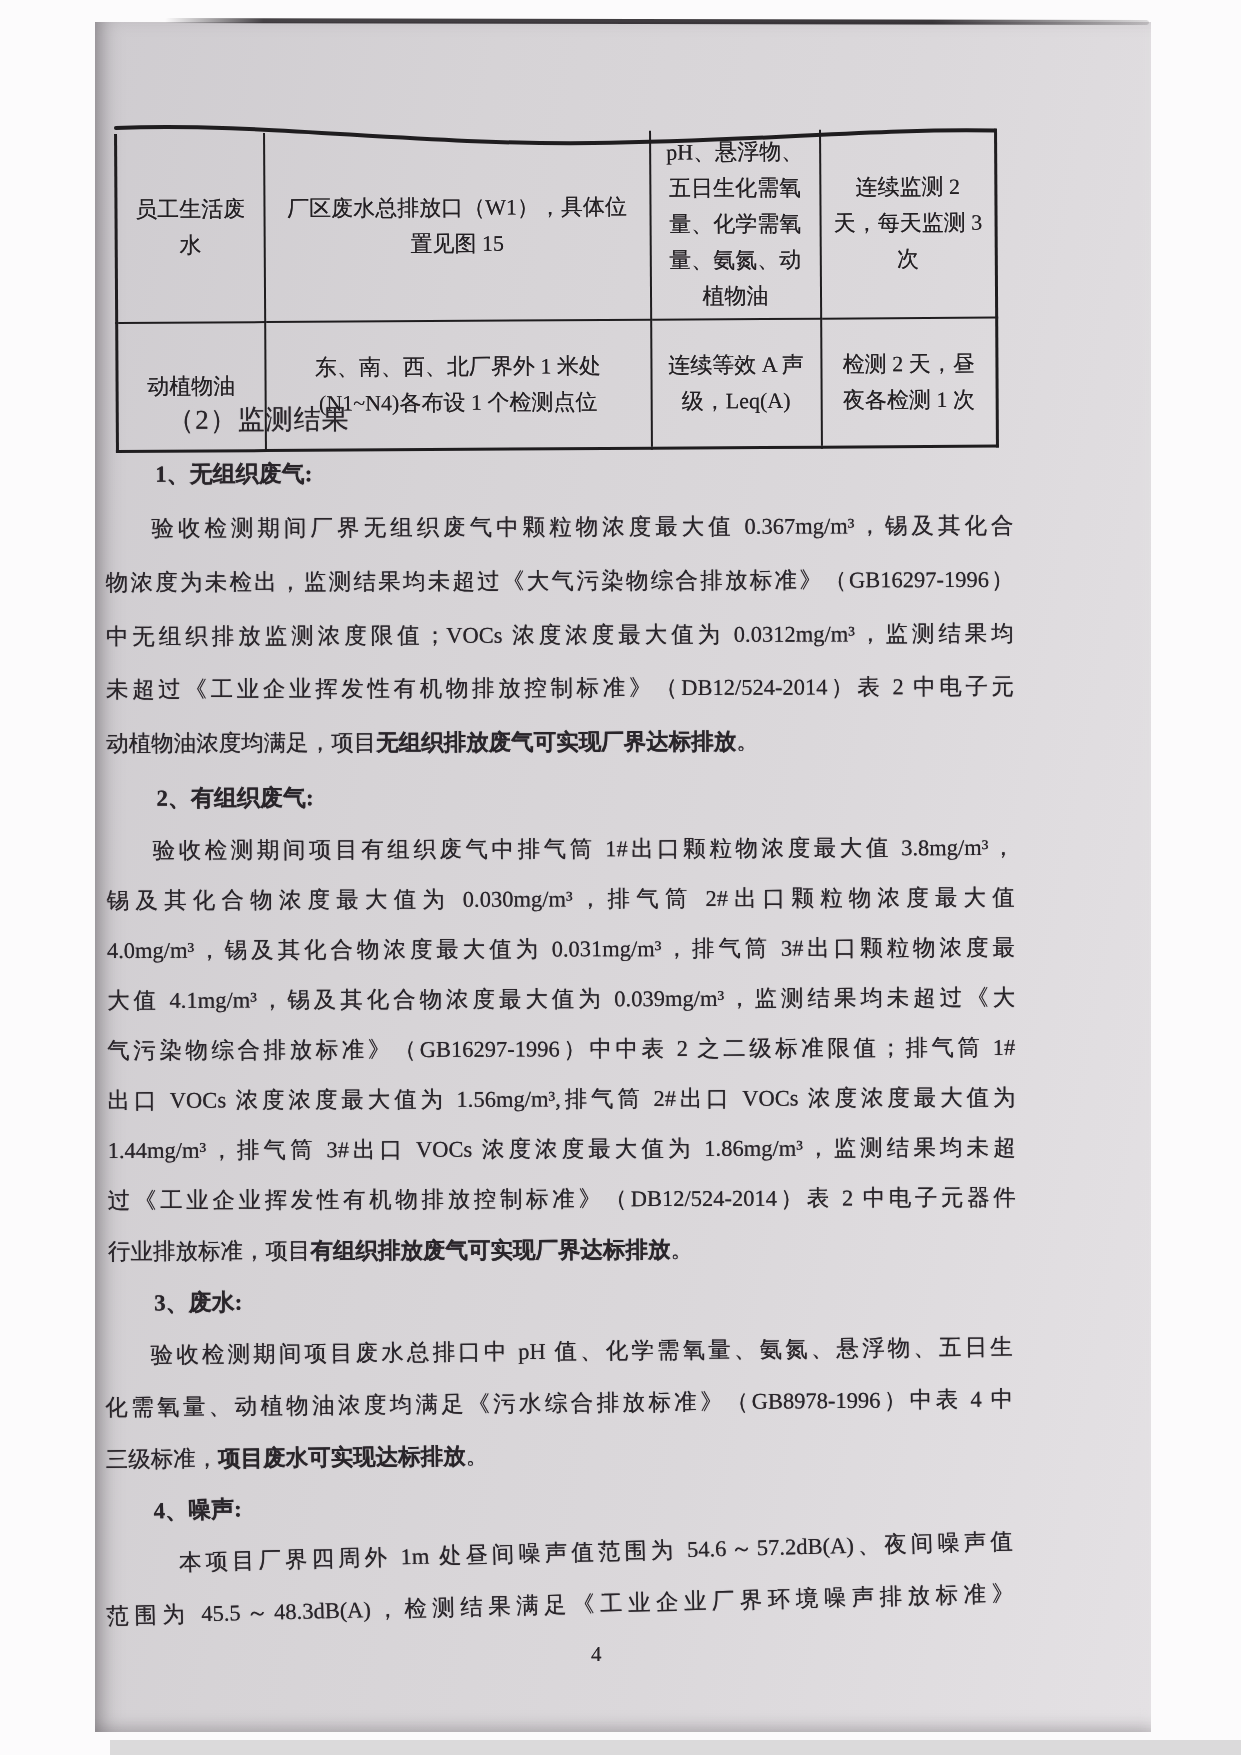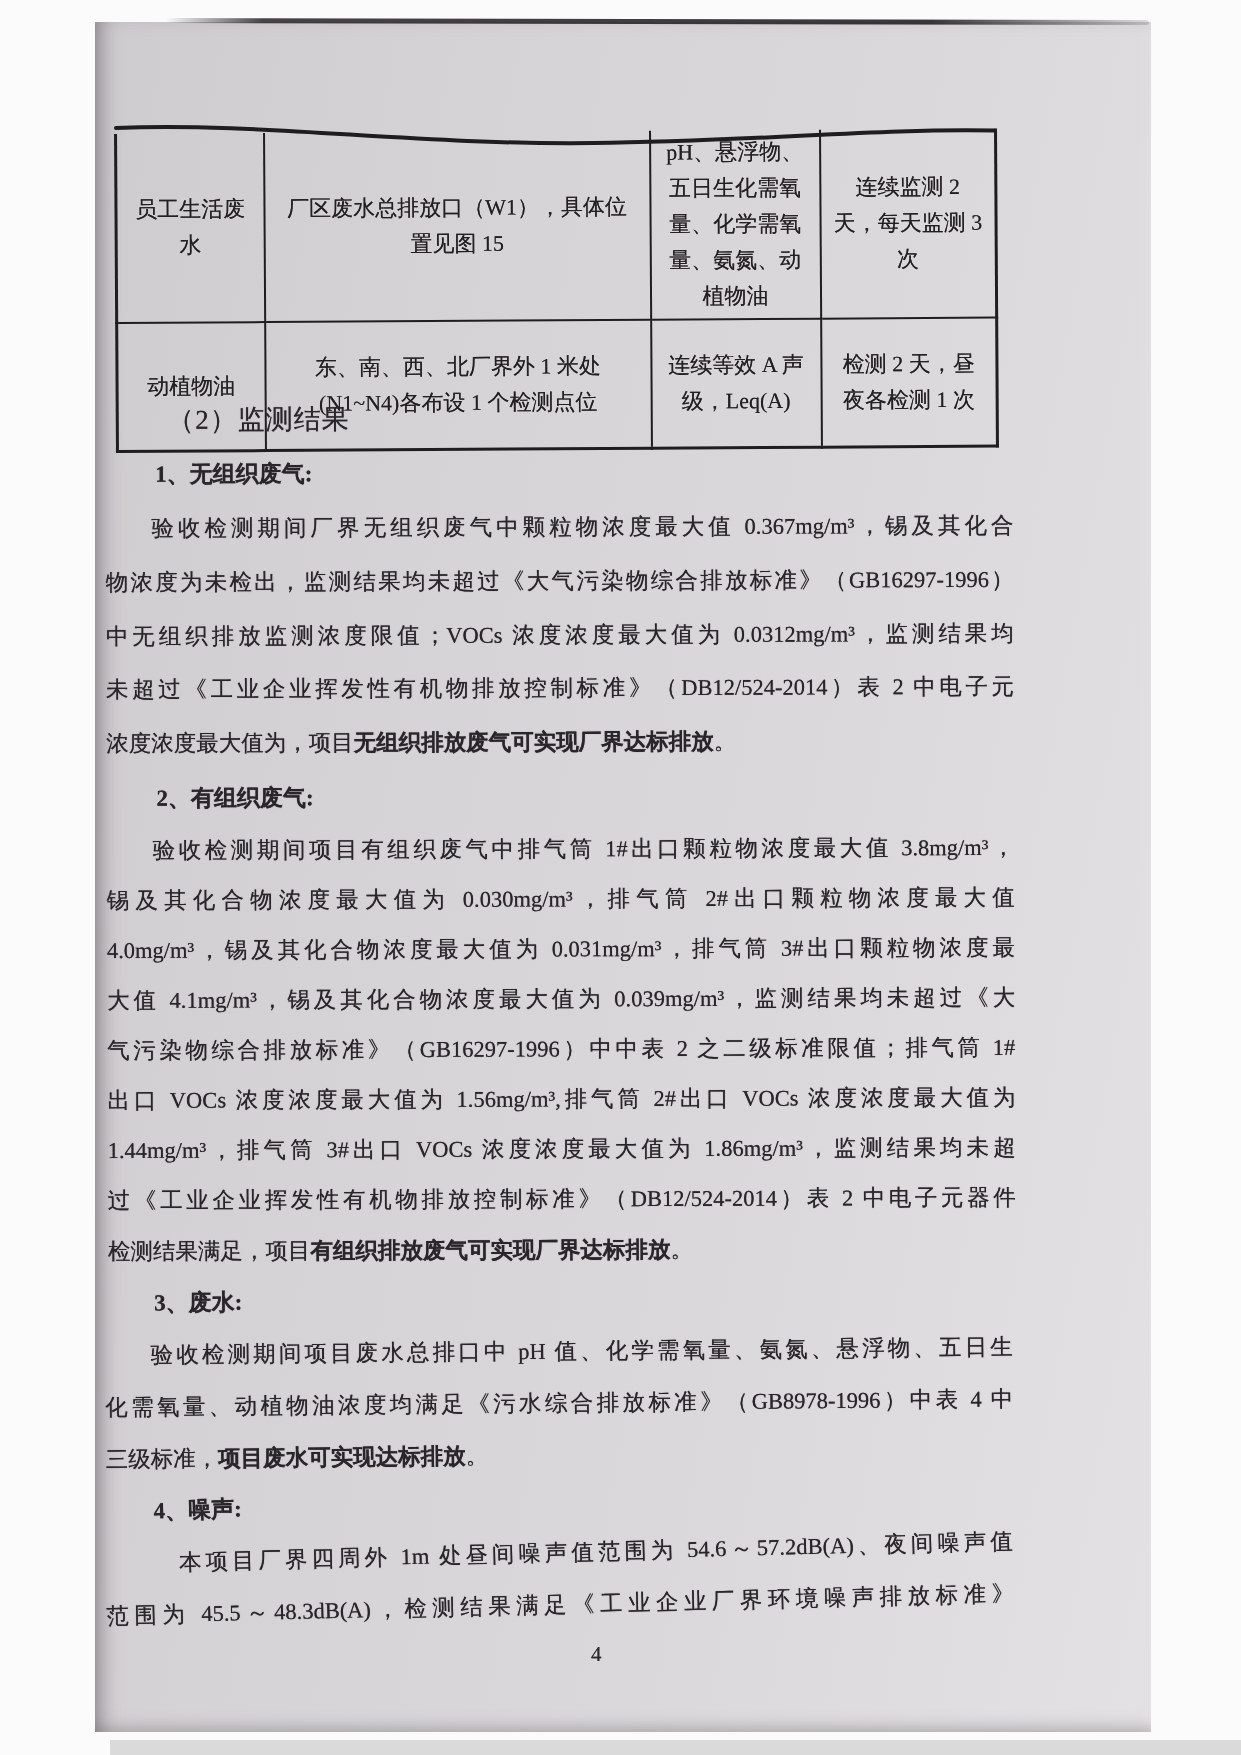--- a/index.html
+++ b/index.html
@@ -105,32 +105,32 @@
   <div class="content">
 
     <div class="grpA">
       <div class="ln h56 head2">（2）监测结果</div>
 
       <div class="ln h54 sec-title">1、无组织废气:</div>
       <div class="ln h54 jl indent">验收检测期间厂界无组织废气中颗粒物浓度最大值 0.367mg/m³，锡及其化合</div>
       <div class="ln h54 jl">物浓度为未检出，监测结果均未超过《大气污染物综合排放标准》（GB16297-1996）</div>
       <div class="ln h54 jl">中无组织排放监测浓度限值；VOCs 浓度浓度最大值为 0.0312mg/m³，监测结果均</div>
       <div class="ln h52 jl">未超过《工业企业挥发性有机物排放控制标准》（DB12/524-2014）表 2 中电子元</div>
-      <div class="ln h56"><span>浓度浓度最大值为，项目</span><span class="bold">无组织排放废气可实现厂界达标排放</span><span>。</span></div>
+      <div class="ln h56"><span>动植物油浓度均满足，项目</span><span class="bold">无组织排放废气可实现厂界达标排放</span><span>。</span></div>
 
       <div class="ln h54 sec-title">2、有组织废气:</div>
       <div class="ln h50 jl indent">验收检测期间项目有组织废气中排气筒 1#出口颗粒物浓度最大值 3.8mg/m³，</div>
       <div class="ln h50 jl">锡及其化合物浓度最大值为 0.030mg/m³，排气筒 2#出口颗粒物浓度最大值</div>
       <div class="ln h50 jl">4.0mg/m³，锡及其化合物浓度最大值为 0.031mg/m³，排气筒 3#出口颗粒物浓度最</div>
       <div class="ln h50 jl">大值 4.1mg/m³，锡及其化合物浓度最大值为 0.039mg/m³，监测结果均未超过《大</div>
       <div class="ln h50 jl">气污染物综合排放标准》（GB16297-1996）中中表 2 之二级标准限值；排气筒 1#</div>
       <div class="ln h50 jl">出口 VOCs 浓度浓度最大值为 1.56mg/m³,排气筒 2#出口 VOCs 浓度浓度最大值为</div>
       <div class="ln h50 jl">1.44mg/m³，排气筒 3#出口 VOCs 浓度浓度最大值为 1.86mg/m³，监测结果均未超</div>
       <div class="ln h50 jl">过《工业企业挥发性有机物排放控制标准》（DB12/524-2014）表 2 中电子元器件</div>
-      <div class="ln h52"><span>检测结果满足，项目</span><span class="bold">有组织排放废气可实现厂界达标排放</span><span>。</span></div>
+      <div class="ln h52"><span>行业排放标准，项目</span><span class="bold">有组织排放废气可实现厂界达标排放</span><span>。</span></div>
     </div>
 
     <div class="grpB">
       <div class="ln h52 sec-title">3、废水:</div>
       <div class="ln h52 jl indent">验收检测期间项目废水总排口中 pH 值、化学需氧量、氨氮、悬浮物、五日生</div>
       <div class="ln h52 jl">化需氧量、动植物油浓度均满足《污水综合排放标准》（GB8978-1996）中表 4 中</div>
       <div class="ln h52"><span>三级标准，</span><span class="bold">项目废水可实现达标排放</span><span>。</span></div>
     </div>
 
     <div class="grpC">

